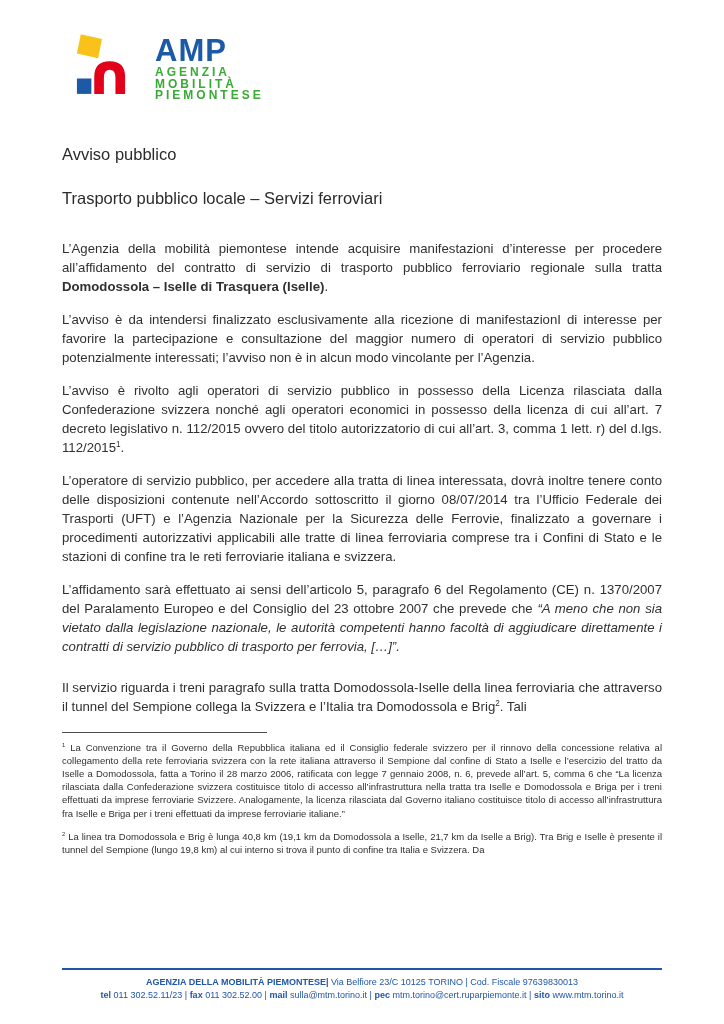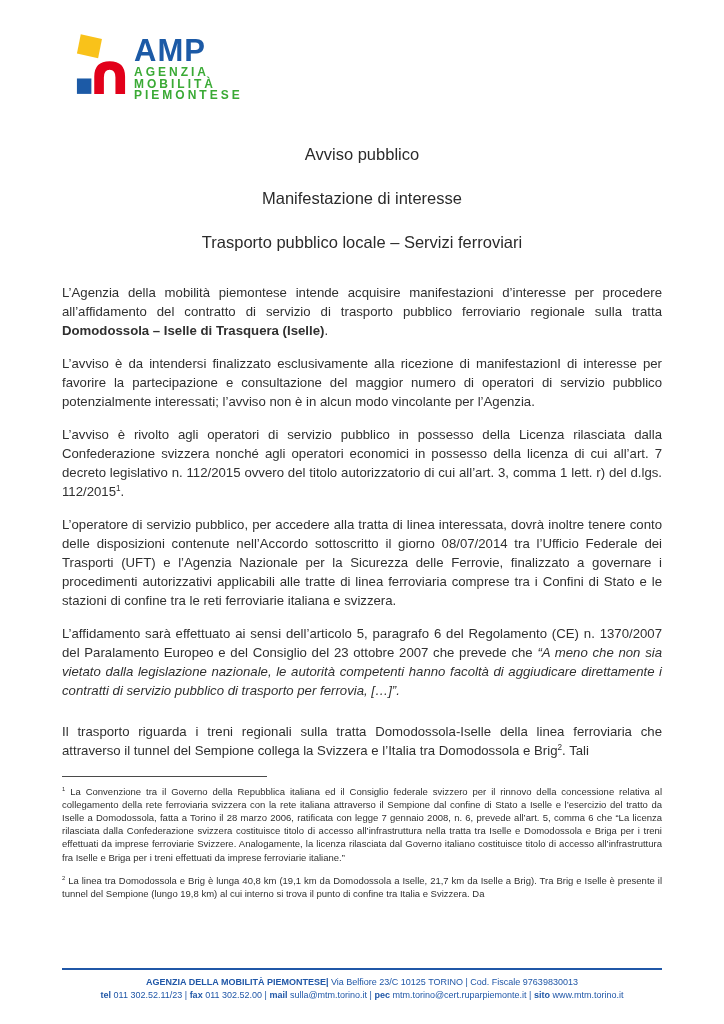--- a/index.html
+++ b/index.html
@@ -9,28 +9,28 @@
     width:724px; height:1024px;
     margin:0 auto;
     background:#ffffff;
     font-family:"Liberation Sans", sans-serif;
     color:#303030;
     overflow:hidden;
   }
   .content { padding:0 62px; }
 
   
-  .logo-block { display:flex; align-items:flex-start; gap:7px; margin:34px 0 0 13px; }
+  .logo-block { display:flex; align-items:flex-start; gap:28px; margin:34px 0 0 13px; }
   .logo-mark { flex:0 0 auto; }
   .logo-text { padding-top:2px; }
   .logo-acronym { color:#1c5aa6; font-size:31px; font-weight:bold; letter-spacing:1px; line-height:30px; }
   .logo-sub { color:#3aaa35; font-size:12px; font-weight:bold; letter-spacing:3px; line-height:10.5px; margin-top:1px; }
 
   
-  .titles { text-align:center; margin-top:44px; }
+  .titles { margin-top:44px; }
   .title-line { font-size:16.5px; font-weight:400; color:#2b2b2b; margin-bottom:25px; }
 
   
   .doc-body { margin-top:31px; }
   .para { font-size:13.2px; line-height:19px; text-align:justify; margin-bottom:14px; color:#303030; }
   .para:last-child { margin-top:22px; }
   .b { font-weight:bold; }
   .i { font-style:italic; }
   sup { font-size:0.62em; vertical-align:super; line-height:0; }
 
@@ -64,31 +64,30 @@
       <div class="logo-text">
         <div class="logo-acronym">AMP</div>
         <div class="logo-sub">AGENZIA</div>
         <div class="logo-sub">MOBILITÀ</div>
         <div class="logo-sub">PIEMONTESE</div>
       </div>
     </header>
 
     <section class="titles">
       <div class="title-line">Avviso pubblico</div>
-      <div class="title-line">Manifestazione di interesse</div>
       <div class="title-line">Trasporto pubblico locale – Servizi ferroviari</div>
     </section>
 
     <section class="doc-body">
         <p class="para"><span>L’Agenzia della mobilità piemontese intende acquisire manifestazioni d’interesse per procedere all’affidamento del contratto di servizio di trasporto pubblico ferroviario regionale sulla tratta </span><span class="b">Domodossola – Iselle di Trasquera (Iselle)</span><span>.</span></p>
         <p class="para"><span>L’avviso è da intendersi finalizzato esclusivamente alla ricezione di manifestazionI di interesse per favorire la partecipazione e consultazione del maggior numero di operatori di servizio pubblico potenzialmente interessati; l’avviso non è in alcun modo vincolante per l’Agenzia.</span></p>
         <p class="para"><span>L’avviso è rivolto agli operatori di servizio pubblico in possesso della Licenza rilasciata dalla Confederazione svizzera nonché agli operatori economici in possesso della licenza di cui all’art. 7 decreto legislativo n. 112/2015 ovvero del titolo autorizzatorio di cui all’art. 3, comma 1 lett. r) del d.lgs. 112/2015</span><sup>1</sup><span>.</span></p>
         <p class="para"><span>L’operatore di servizio pubblico, per accedere alla tratta di linea interessata, dovrà inoltre tenere conto delle disposizioni contenute nell’Accordo sottoscritto il giorno 08/07/2014 tra l’Ufficio Federale dei Trasporti (UFT) e l’Agenzia Nazionale per la Sicurezza delle Ferrovie, finalizzato a governare i procedimenti autorizzativi applicabili alle tratte di linea ferroviaria comprese tra i Confini di Stato e le stazioni di confine tra le reti ferroviarie italiana e svizzera.</span></p>
         <p class="para"><span>L’affidamento sarà effettuato ai sensi dell’articolo 5, paragrafo 6 del Regolamento (CE) n. 1370/2007 del Paralamento Europeo e del Consiglio del 23 ottobre 2007 che prevede che </span><span class="i">“A meno che non sia vietato dalla legislazione nazionale, le autorità competenti hanno facoltà di aggiudicare direttamente i contratti di servizio pubblico di trasporto per ferrovia, […]”.</span></p>
-        <p class="para"><span>Il trasporto riguarda i treni regionali sulla tratta Domodossola-Iselle della linea ferroviaria che attraverso il tunnel del Sempione collega la Svizzera e l’Italia tra Domodossola e Brig</span><sup>2</sup><span>. Tali</span></p>
+        <p class="para"><span>Il servizio riguarda i treni paragrafo sulla tratta Domodossola-Iselle della linea ferroviaria che attraverso il tunnel del Sempione collega la Svizzera e l’Italia tra Domodossola e Brig</span><sup>2</sup><span>. Tali</span></p>
       </section>
 
     <section class="footnotes">
       <div class="footnote-rule"></div>
       <div>
           <p class="footnote"><sup>1</sup> La Convenzione tra il Governo della Repubblica italiana ed il Consiglio federale svizzero per il rinnovo della concessione relativa al collegamento della rete ferroviaria svizzera con la rete italiana attraverso il Sempione dal confine di Stato a Iselle e l’esercizio del tratto da Iselle a Domodossola, fatta a Torino il 28 marzo 2006, ratificata con legge 7 gennaio 2008, n. 6, prevede all’art. 5, comma 6 che “La licenza rilasciata dalla Confederazione svizzera costituisce titolo di accesso all’infrastruttura nella tratta tra Iselle e Domodossola e Briga per i treni effettuati da imprese ferroviarie Svizzere. Analogamente, la licenza rilasciata dal Governo italiano costituisce titolo di accesso all’infrastruttura fra Iselle e Briga per i treni effettuati da imprese ferroviarie italiane.”</p>
           <p class="footnote"><sup>2</sup> La linea tra Domodossola e Brig è lunga 40,8 km (19,1 km da Domodossola a Iselle, 21,7 km da Iselle a Brig). Tra Brig e Iselle è presente il tunnel del Sempione (lungo 19,8 km) al cui interno si trova il punto di confine tra Italia e Svizzera. Da</p>
         </div>
     </section>
 

